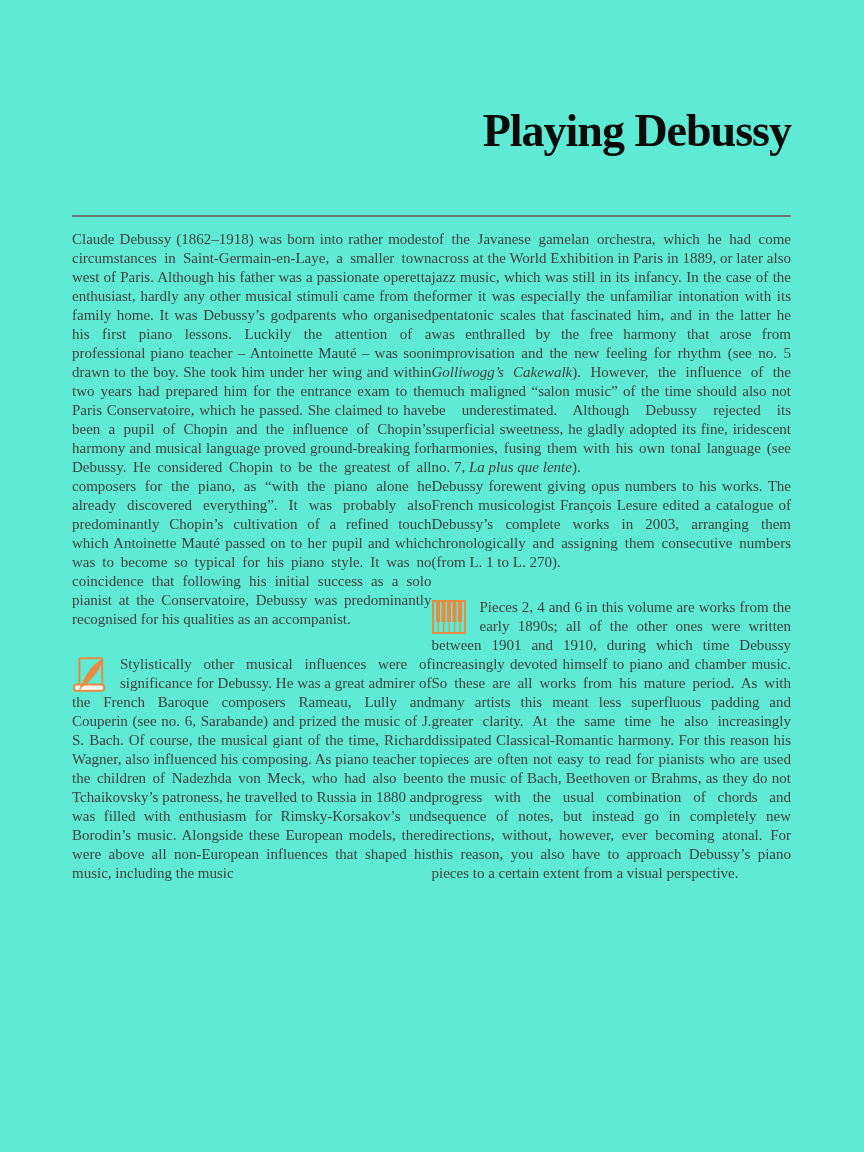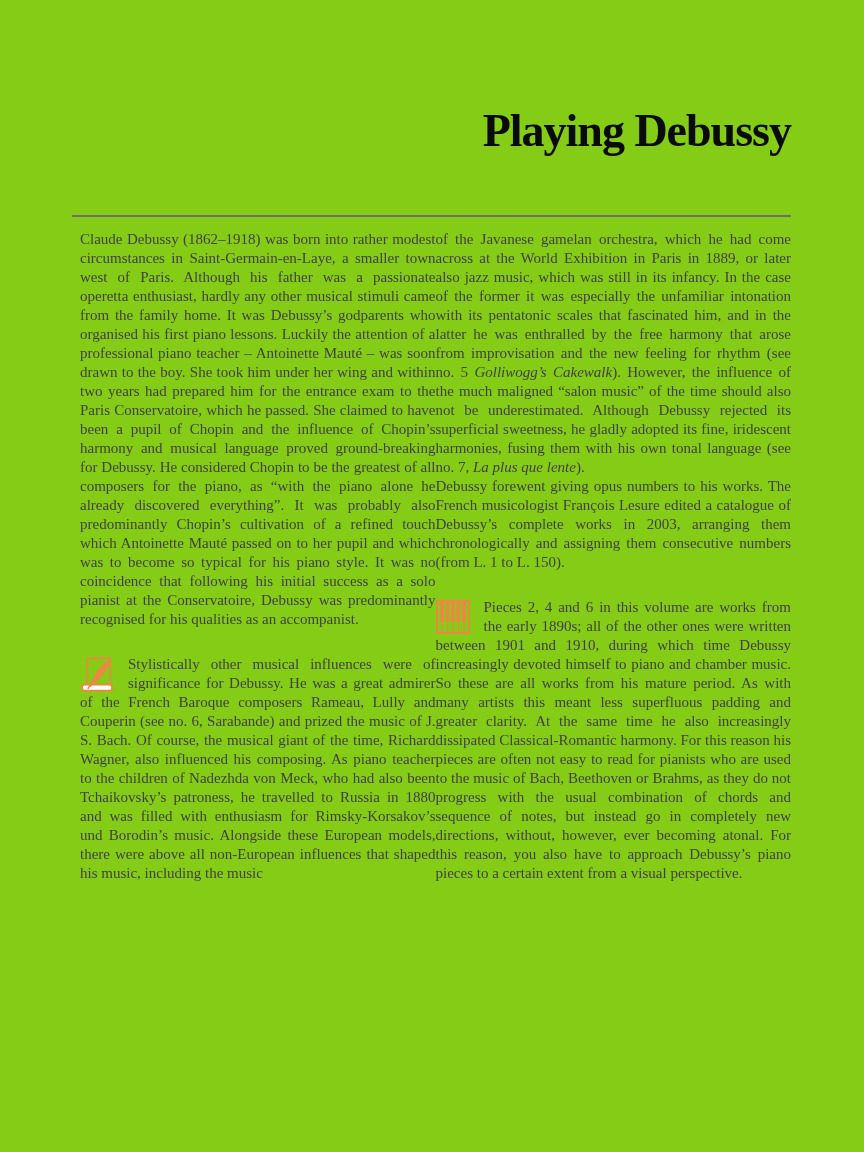--- a/index.html
+++ b/index.html
@@ -1,20 +1,20 @@
 <!DOCTYPE html>
 <html lang="en" style="--accent: #e98a43;"><head>
 <meta charset="utf-8">
 <style>
   html, body { margin: 0; padding: 0; background: #ffffff; }
   .page {
     position: relative;
     width: 864px;
     height: 1152px;
-    background: #84cc16;
+    background: #5eead4;
     overflow: hidden;
     font-family: "Liberation Serif", serif;
   }
   .title {
     position: absolute;
     top: 104px;
     right: 73px;
     margin: 0;
     font-family: "Liberation Serif", serif;
     font-size: 46px;
@@ -30,21 +30,20 @@
     right: 73px;
     height: 2px;
     background: #6e6e6e;
   }
   .columns {
     position: absolute;
     top: 230px;
     left: 72px;
     right: 73px;
     display: flex;
-    margin-left: 8px;
   }
   .col { flex: 1 1 0; min-width: 0; }
   .col p {
     margin: 0;
     font-size: 15px;
     line-height: 19px;
     color: #414141;
     text-align: justify;
   }
   .col p + p { margin-top: 26px; }
@@ -87,21 +86,21 @@
             <path fill="currentColor" d="M31.5 2 C 24 4.5 15.5 13.5 11 25.5 L 9.5 30 C 9.3 30.6 10 31 10.5 30.6 L 13 28.5 C 18 24.5 24 18 28 11 C 29.6 8 30.9 5 31.5 2 Z"></path>
             <path d="M10.5 27 L 7.5 33" stroke="currentColor" stroke-width="1.5" fill="none"></path>
           </svg>
         </span>
         <span><span>Stylistically other musical influences were of significance for Debussy. He was a great admirer of the French Baroque composers Rameau, Lully and Couperin (see no. 6, Sarabande) and prized the music of J. S. Bach. Of course, the musical giant of the time, Richard Wagner, also influenced his composing. As piano teacher to the children of Nadezhda von Meck, who had also been Tchaikovsky’s patroness, he travelled to Russia in 1880 and was filled with enthusiasm for Rimsky-Korsakov’s und Borodin’s music. Alongside these European models, there were above all non-European influences that shaped his music, including the music</span></span>
       </p>
     </div>
 
     <div class="col">
       <p><span>of the Javanese gamelan orchestra, which he had come across at the World Exhibition in Paris in 1889, or later also jazz music, which was still in its infancy. In the case of the former it was especially the unfamiliar intonation with its pentatonic scales that fascinated him, and in the latter he was enthralled by the free harmony that arose from improvisation and the new feeling for rhythm (see no. 5 </span><em>Golliwogg’s Cakewalk</em><span>). However, the influence of the much maligned “salon music” of the time should also not be underestimated. Although Debussy rejected its superficial sweetness, he gladly adopted its fine, iridescent harmonies, fusing them with his own tonal language (see no. 7, </span><em>La plus que lente</em><span>).</span></p>
-      <p class="no-gap"><span>Debussy forewent giving opus numbers to his works. The French musicologist François Lesure edited a catalogue of Debussy’s complete works in 2003, arranging them chronologically and assigning them consecutive numbers (from L. 1 to L. 150).</span></p>
+      <p class="no-gap"><span>Debussy forewent giving opus numbers to his works. The French musicologist François Lesure edited a catalogue of Debussy’s complete works in 2003, arranging them chronologically and assigning them consecutive numbers (from L. 1 to L. 270).</span></p>
       <p>
         <span class="icon-float icon-piano">
           <svg viewBox="0 0 34 34" aria-hidden="true">
             <rect x="1" y="1" width="32" height="32" fill="none" stroke="currentColor" stroke-width="2"></rect>
             <rect x="4" y="2" width="4" height="20" fill="currentColor"></rect>
             <rect x="9.5" y="2" width="4" height="20" fill="currentColor"></rect>
             <rect x="15" y="2" width="4" height="20" fill="currentColor"></rect>
             <rect x="20.5" y="2" width="4" height="20" fill="currentColor"></rect>
             <rect x="26" y="2" width="4" height="20" fill="currentColor"></rect>
             <rect x="5.5" y="22" width="1.2" height="10" fill="currentColor"></rect>

